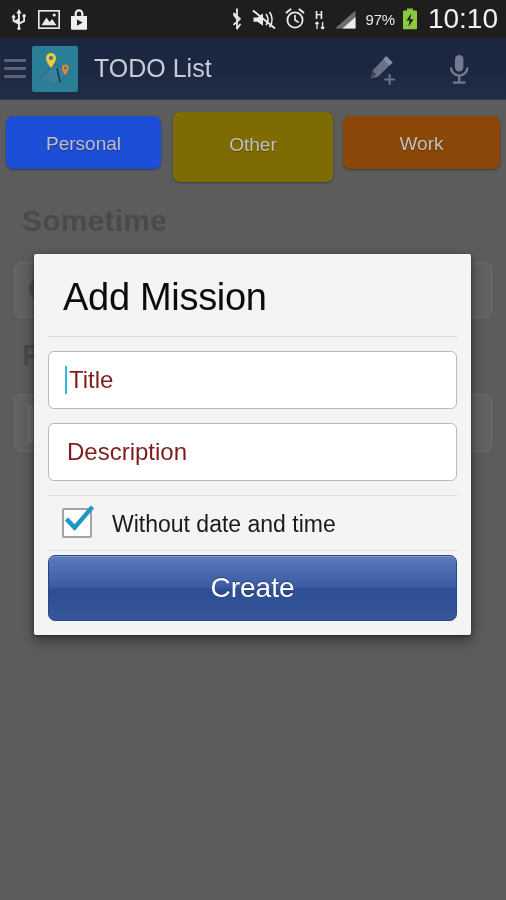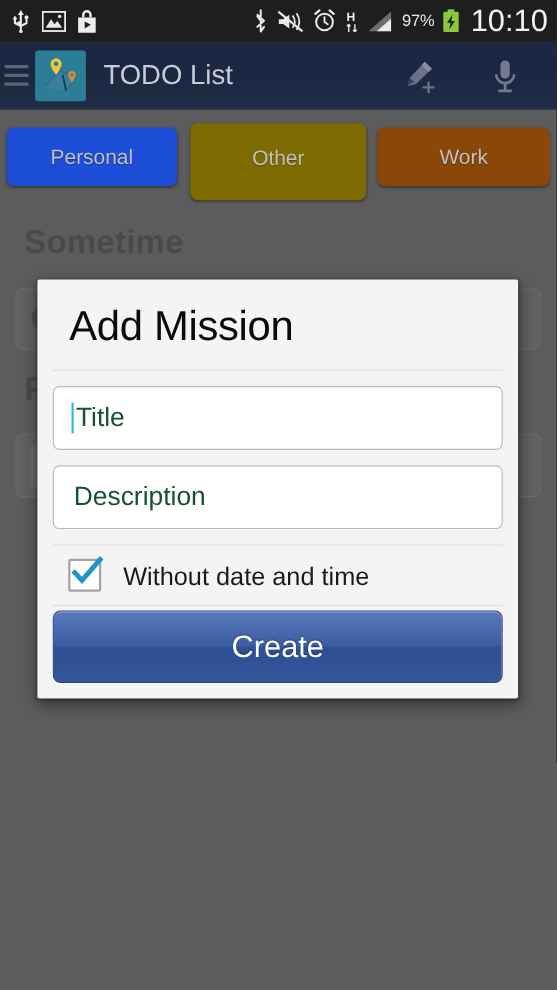--- a/index.html
+++ b/index.html
@@ -248,21 +248,21 @@
     position: relative;
   }
   .field .caret {
     width: 2px;
     height: 28px;
     background: #33b5e5;
     margin-right: 2px;
     flex: 0 0 auto;
   }
   .field .ph {
-    color: #14532d;
+    color: #7f1d1d;
     font-size: 24px;
   }
   .field.no-caret { padding-left: 18px; }
   .rule {
     height: 1px;
     background: #dedede;
     margin-top: 14px;
   }
   .checkrow {
     display: flex;

